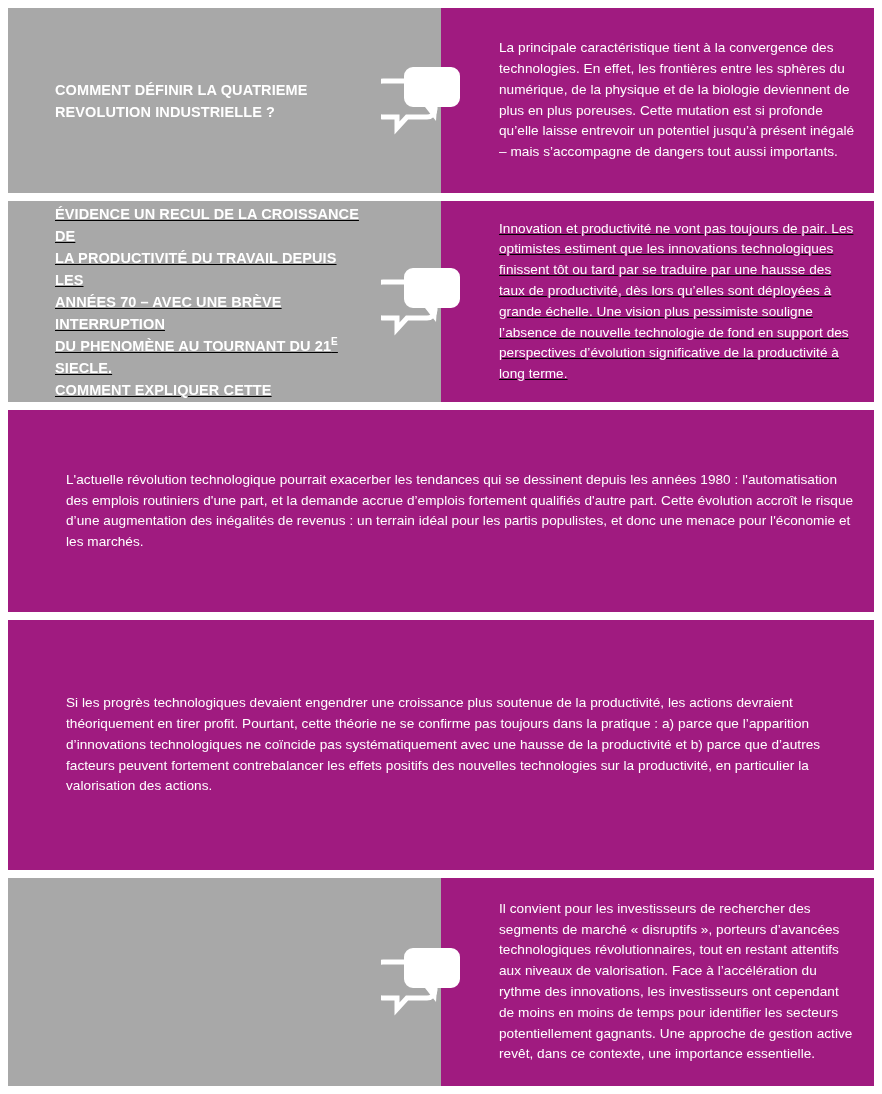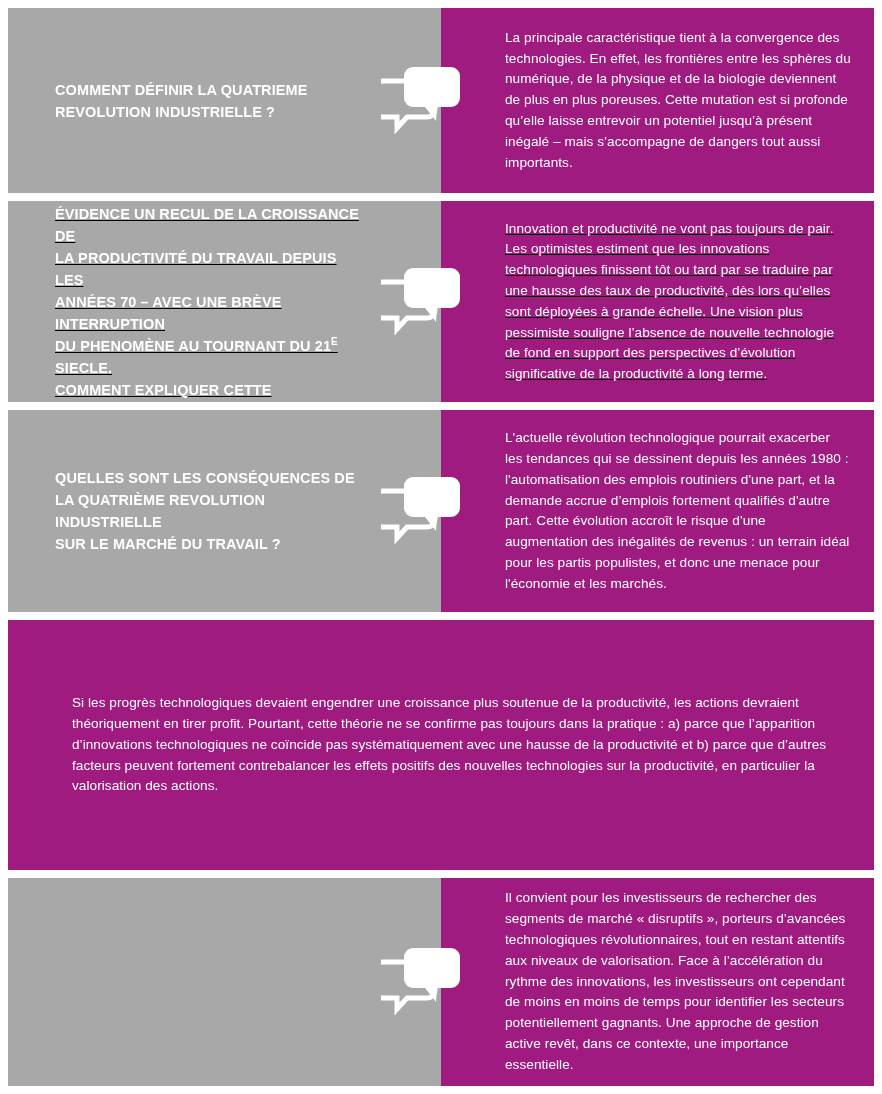--- a/index.html
+++ b/index.html
@@ -83,21 +83,21 @@
     background: #a01b80;
     box-sizing: border-box;
     padding: 14px 16px 14px 57px;
     display: flex;
     align-items: center;
   }
   .answer-text {
     color: #ffffff;
     font-size: 13.6px;
     line-height: 1.53;
-    margin: 7px;
+    margin: 1px;
     letter-spacing: 0.05px;
   }
 </style>
 </head>
 <body>
 
 <div id="qa-board">
 
   <div class="qa-row r1">
     <div class="question-pane">
@@ -129,31 +129,20 @@
           <path d="M32 4 h38 a9 9 0 0 1 9 9 v22 a9 9 0 0 1 -9 9 h-14 l-1 14 l-11 -14 h-12 a9 9 0 0 1 -9 -9 v-22 a9 9 0 0 1 9 -9 z" fill="#ffffff"></path>
         </svg>
       </span>
     </div>
     <div class="answer-pane">
       <p class="answer-text">Innovation et productivité ne vont pas toujours de pair. Les optimistes estiment que les innovations technologiques finissent tôt ou tard par se traduire par une hausse des taux de productivité, dès lors qu’elles sont déployées à grande échelle. Une vision plus pessimiste souligne l’absence de nouvelle technologie de fond en support des perspectives d’évolution significative de la productivité à long terme.</p>
     </div>
   </div>
 
   <div class="qa-row r3">
-    <div class="question-pane">
-      <p class="question-text">QUELLES SONT LES CONSÉQUENCES DE
-LA QUATRIÈME REVOLUTION INDUSTRIELLE
-SUR LE MARCHÉ DU TRAVAIL ?</p>
-      <span class="bubble-icon">
-        <svg width="86" height="76" viewBox="0 0 86 76" xmlns="http://www.w3.org/2000/svg">
-          <path d="M2 18 h44 a8 8 0 0 1 8 8 v20 a8 8 0 0 1 -8 8 h-20 l-10 11 v-11 h-14 a8 8 0 0 1 -8 -8 v-20 a8 8 0 0 1 8 -8 z" fill="none" stroke="#ffffff" stroke-width="5"></path>
-          <path d="M32 4 h38 a9 9 0 0 1 9 9 v22 a9 9 0 0 1 -9 9 h-14 l-1 14 l-11 -14 h-12 a9 9 0 0 1 -9 -9 v-22 a9 9 0 0 1 9 -9 z" fill="#ffffff"></path>
-        </svg>
-      </span>
-    </div>
     <div class="answer-pane">
       <p class="answer-text">L'actuelle révolution technologique pourrait exacerber les tendances qui se dessinent depuis les années 1980 : l'automatisation des emplois routiniers d'une part, et la demande accrue d’emplois fortement qualifiés d'autre part. Cette évolution accroît le risque d’une augmentation des inégalités de revenus : un terrain idéal pour les partis populistes, et donc une menace pour l'économie et les marchés.</p>
     </div>
   </div>
 
   <div class="qa-row r4">
     <div class="answer-pane">
       <p class="answer-text">Si les progrès technologiques devaient engendrer une croissance plus soutenue de la productivité, les actions devraient théoriquement en tirer profit. Pourtant, cette théorie ne se confirme pas toujours dans la pratique : a) parce que l’apparition d’innovations technologiques ne coïncide pas systématiquement avec une hausse de la productivité et b) parce que d’autres facteurs peuvent fortement contrebalancer les effets positifs des nouvelles technologies sur la productivité, en particulier la valorisation des actions.</p>
     </div>
   </div>

